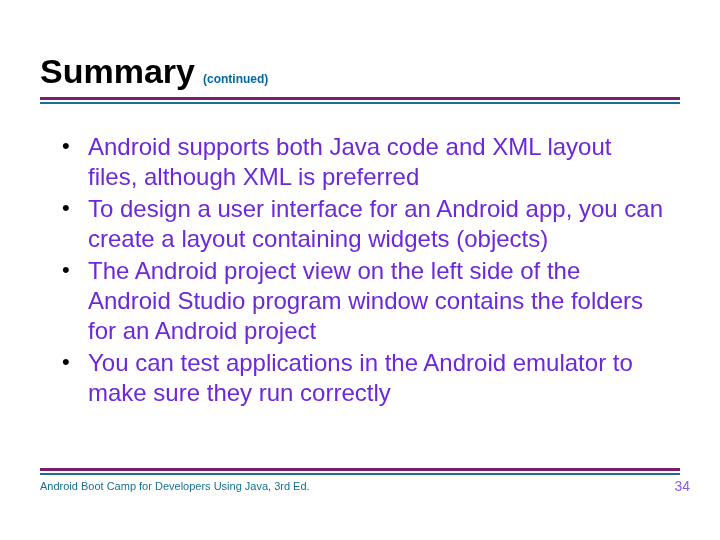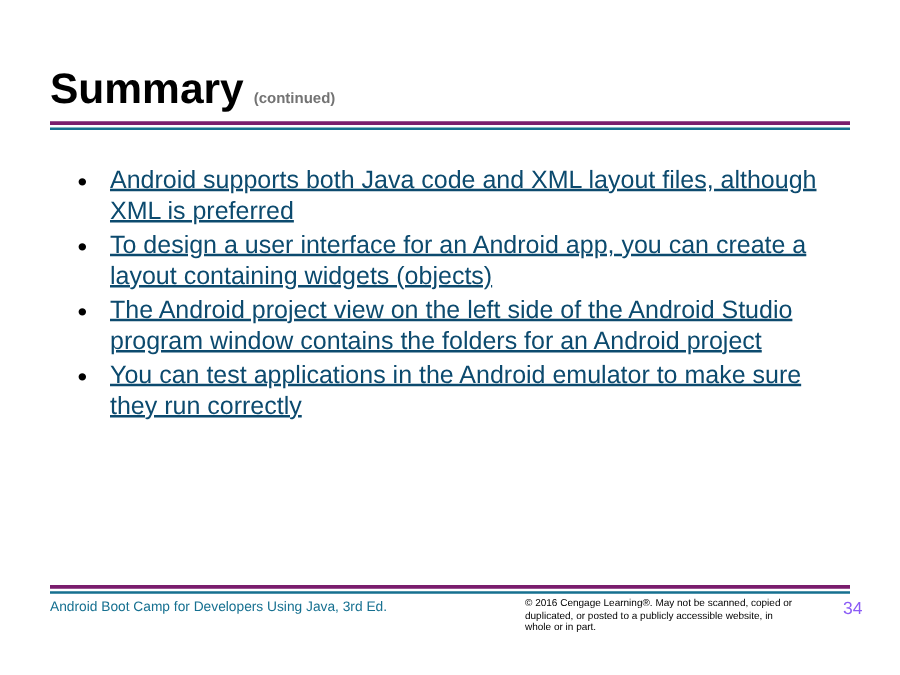--- a/index.html
+++ b/index.html
@@ -1,25 +1,25 @@
 <!DOCTYPE html>
 <html><head>
 <meta charset="utf-8">
 <style>
   * { margin: 0; padding: 0; box-sizing: border-box; }
   html, body { width: 720px; height: 540px; background: #fff; font-family: Arial, Helvetica, sans-serif; color: #000; }
   .slide { position: relative; width: 720px; height: 540px; border-radius: 22px; }
   .heading-wrap { position: absolute; left: 40px; top: 52px; width: 640px; }
   .heading-line { display: flex; align-items: baseline; }
   .heading-title { font-size: 34px; font-weight: 700; color: #000; letter-spacing: 0px; }
-  .heading-sub { font-size: 12px; font-weight: 700; color: #737373; margin-left: 8px; }
+  .heading-sub { font-size: 12px; font-weight: 700; color: #0369a1; margin-left: 8px; }
   .rule-top { margin-top: 6px; height: 3px; background: #7a1d6d; width: 640px; }
   .rule-sub { margin-top: 2px; height: 2px; background: #167090; width: 640px; }
   .bullets { position: absolute; left: 58px; top: 132px; width: 608px; list-style: none; }
-  .bullets li { position: relative; font-size: 20px; line-height: 1.25; color: #0c4a6e; padding-left: 30px; margin-bottom: 2px; text-decoration: underline; }
+  .bullets li { position: relative; font-size: 24px; line-height: 1.25; color: #6d28d9; padding-left: 30px; margin-bottom: 2px; }
   .bullets li::before { content: "•"; position: absolute; left: 4px; top: 0; font-size: 22px; color: #000; }
   .footer-rule { position: absolute; left: 40px; width: 640px; top: 468px; }
   .footer-rule .a { height: 3px; background: #7a1d6d; }
   .footer-rule .b { height: 2px; background: #167090; margin-top: 2px; }
   .footer-left { position: absolute; left: 40px; top: 480px; font-size: 11px; color: #167090; }
   .footer-copy { position: absolute; left: 420px; top: 478px; width: 220px; font-size: 8px; line-height: 1.2; color: #000; }
   .page-num { position: absolute; right: 30px; top: 478px; font-size: 14px; color: #8b5cf6; }
 </style>
 </head>
 <body>
@@ -41,16 +41,15 @@
     <li>The Android project view on the left side of the Android Studio program window contains the folders for an Android project</li>
     <li>You can test applications in the Android emulator to make sure they run correctly</li>
   </ul>
 
   <div class="footer-rule">
     <div class="a"></div>
     <div class="b"></div>
   </div>
 
   <div class="footer-left">Android Boot Camp for Developers Using Java, 3rd Ed.</div>
-  <div class="footer-copy">© 2016 Cengage Learning®. May not be scanned, copied or duplicated, or posted to a publicly accessible website, in whole or in part.</div>
   <div class="page-num">34</div>
 
 </div>
 
 </body></html>

